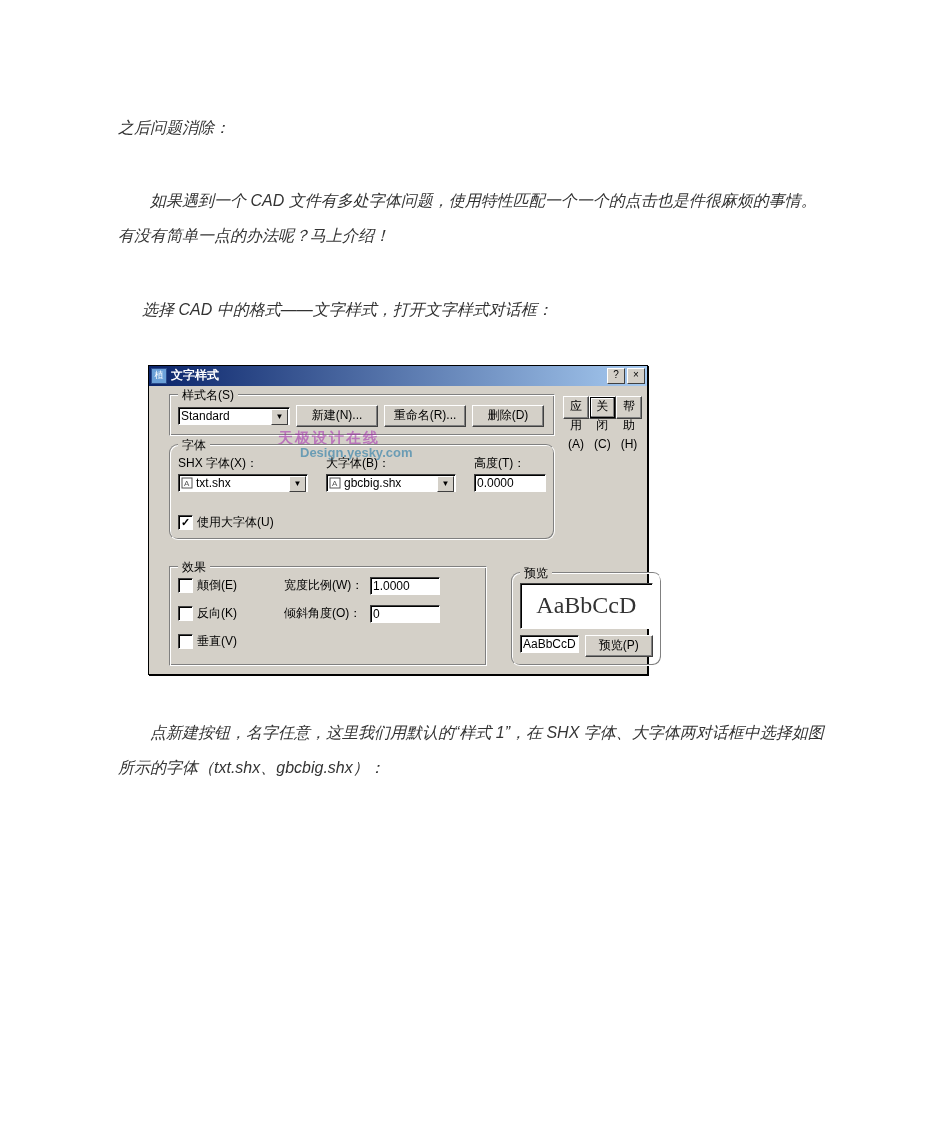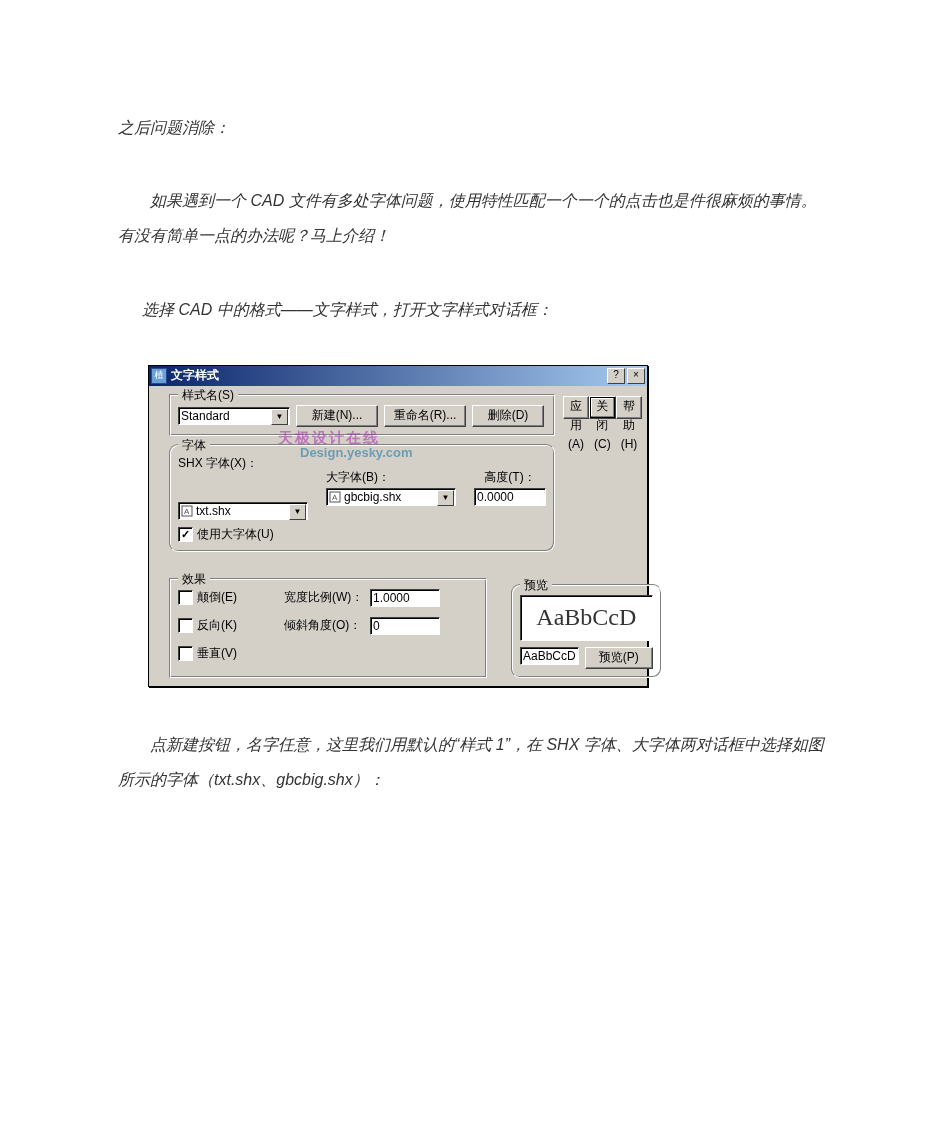--- a/index.html
+++ b/index.html
@@ -116,21 +116,21 @@
   .combo { position:relative; padding-right:18px;}
   .combo .arrow {
     position:absolute; right:1px; top:1px; width:15px; height:14px;
     background:#d4d0c8;
     border-top:1px solid #fff;border-left:1px solid #fff;
     border-right:1px solid #404040;border-bottom:1px solid #404040;
     display:flex;align-items:center;justify-content:center;
     font-size:8px;color:#000;
   }
   .combo-icon{width:12px;height:12px;margin-right:3px;display:inline-flex;align-items:center;justify-content:center;font-size:10px;}
-  .chk { display:flex; align-items:center; gap:4px; font-size:12px; margin-top:6px;}
+  .chk { display:flex; align-items:center; gap:4px; font-size:12px; margin-top:22px;}
   .chkbox {
     width:13px;height:13px;background:#fff;
     border-top:1px solid #404040;border-left:1px solid #404040;
     border-right:1px solid #fff;border-bottom:1px solid #fff;
     box-shadow: inset 1px 1px 0 #000;
     display:flex;align-items:center;justify-content:center;
     font-size:10px;line-height:10px;
   }
   .chkbox.checked::after{content:"✓";font-size:11px;font-weight:bold;}
   .lower-row{display:flex;gap:24px;margin-top:24px;}
@@ -194,21 +194,21 @@
                 </div>
                 <div class="wbtn small" style="width:72px">新建(N)...</div>
                 <div class="wbtn small" style="width:72px">重命名(R)...</div>
                 <div class="wbtn small" style="width:62px">删除(D)</div>
               </div>
             </div>
 
             <div class="groupbox">
               <span class="gb-title">字体</span>
               <div class="row" style="gap:18px;">
-                <div class="col" style="width:130px;gap:28px;">
+                <div class="col" style="width:130px;">
                   <span class="lbl">SHX 字体(X)：</span>
                   <div class="combo">
                     <span class="combo-icon">
                       <svg width="12" height="12" viewBox="0 0 12 12">
                           <rect x="1" y="1" width="10" height="10" fill="none" stroke="#555"></rect>
                           <text x="3" y="9" font-size="8" fill="#555">A</text>
                         </svg>
                     </span>
                     <span>txt.shx</span>
                     <span class="arrow">▼</span>
@@ -220,21 +220,21 @@
                     <span class="combo-icon">
                       <svg width="12" height="12" viewBox="0 0 12 12">
                           <rect x="1" y="1" width="10" height="10" fill="none" stroke="#555"></rect>
                           <text x="3" y="9" font-size="8" fill="#555">A</text>
                         </svg>
                     </span>
                     <span>gbcbig.shx</span>
                     <span class="arrow">▼</span>
                   </div>
                 </div>
-                <div class="col" style="width:72px;text-align:center;">
+                <div class="col" style="width:72px;">
                   <span class="lbl">高度(T)：</span>
                   <div class="textfield">
                     <span>0.0000</span>
                   </div>
                 </div>
               </div>
               <label class="chk">
                 <span class="chkbox checked"></span>
                 <span>使用大字体(U)</span>
               </label>

